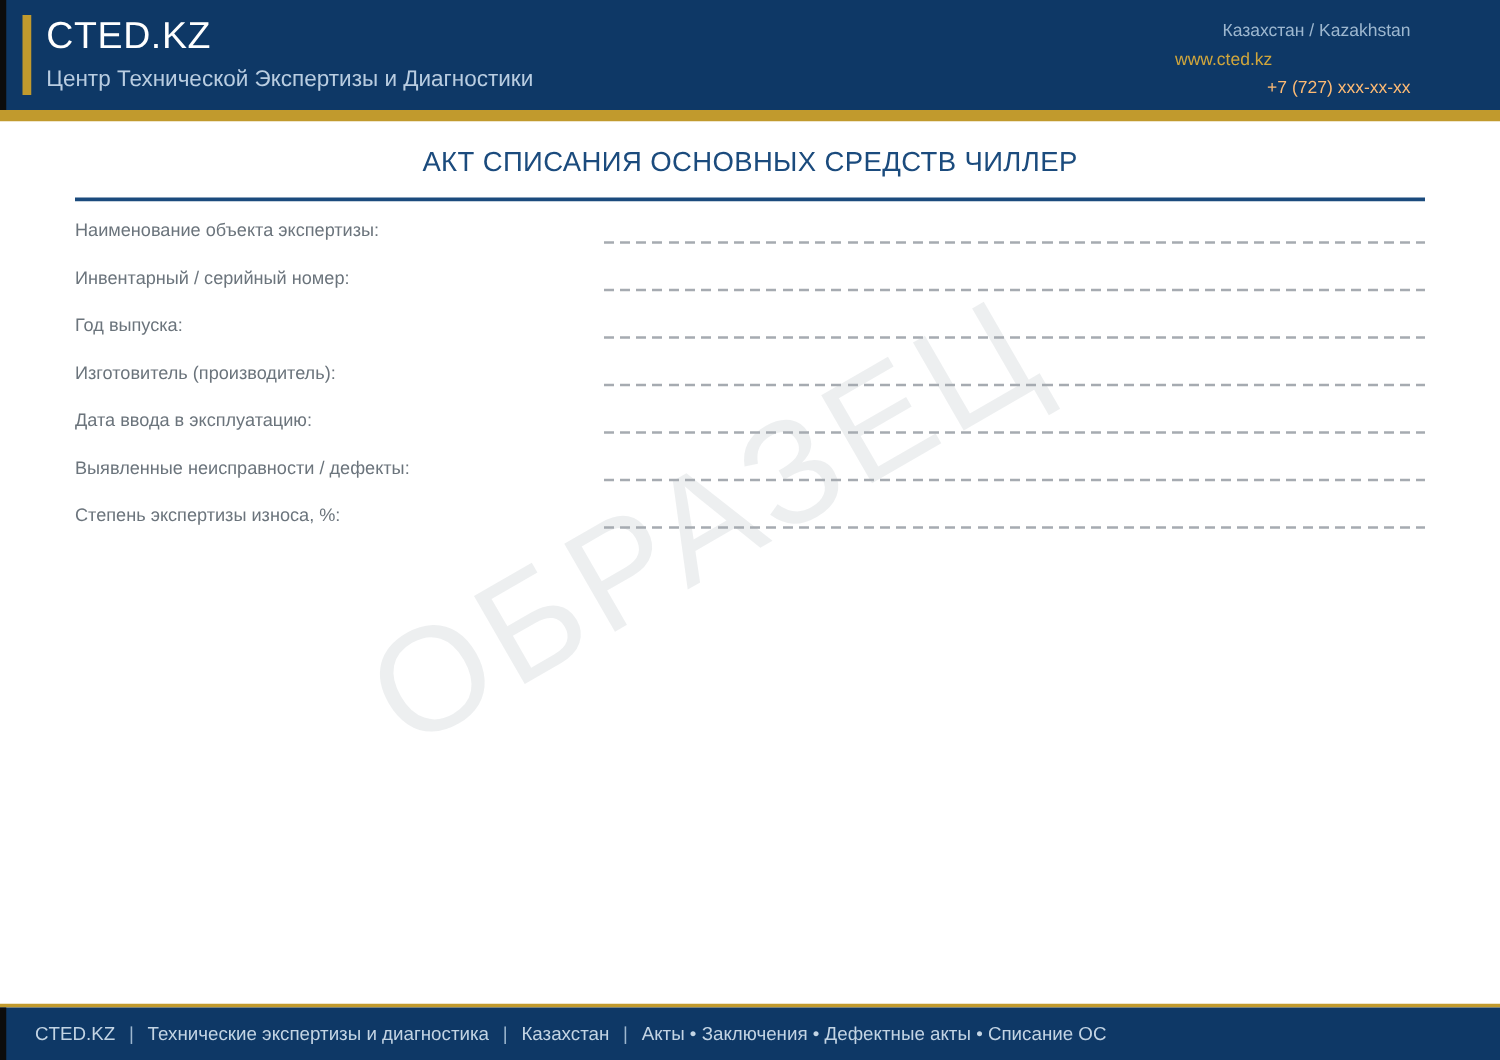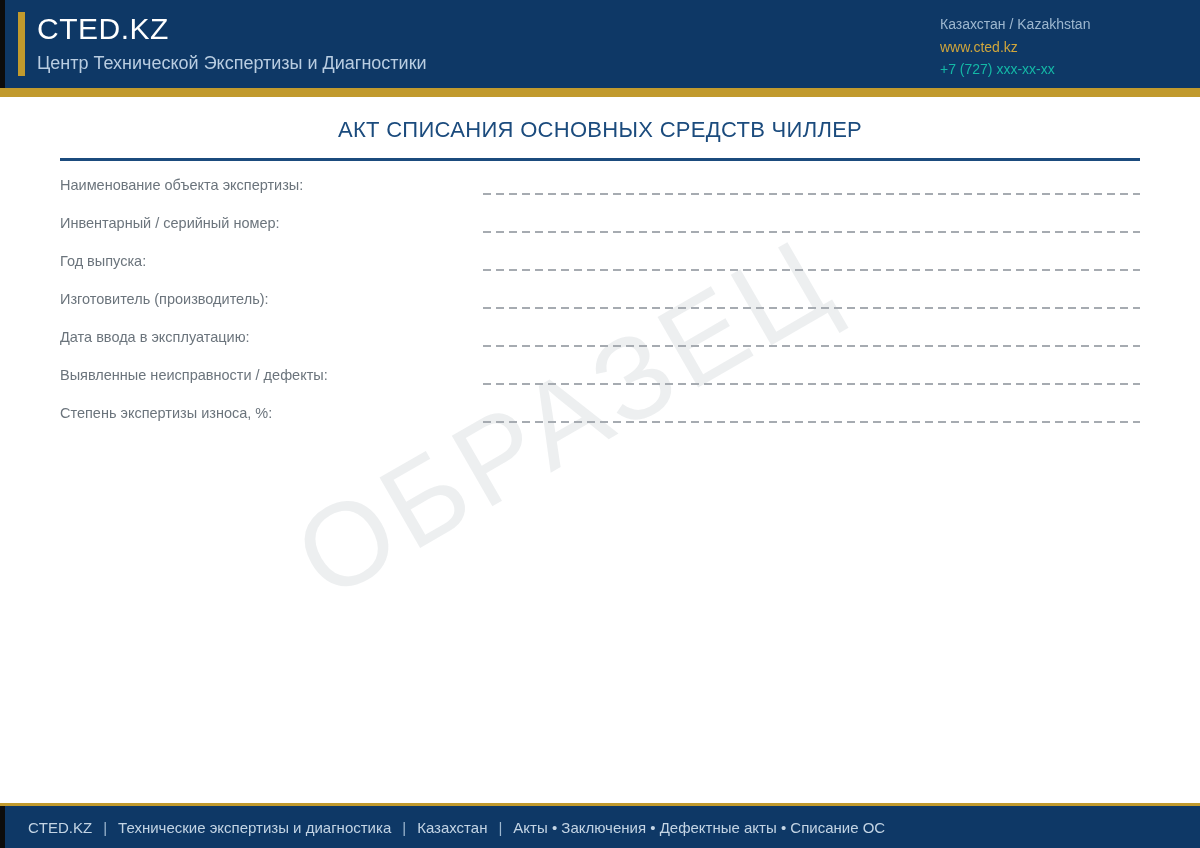--- a/index.html
+++ b/index.html
@@ -11,23 +11,23 @@
   
   .header { position:absolute; top:0; left:0; right:0; z-index:2; }
   .header-main { height:88px; background:#0e3866; position:relative; }
   .edge-strip { position:absolute; left:0; top:0; bottom:0; width:5px; background:#0c0c0c; }
   .logo-wrap { position:absolute; left:18px; top:12px; display:flex; }
   .logo-bar { width:7px; height:64px; background:#c19a2d; }
   .logo-text-block { margin-left:12px; }
   .logo-title { color:#ffffff; font-size:30px; font-weight:400; letter-spacing:0.5px; line-height:34px; }
   .logo-subtitle { color:#b9cde1; font-size:18px; margin-top:7px; }
   .header-contact { position:absolute; left:940px; top:13px; font-size:14px; line-height:22.5px; }
-  .contact-country { color:#9db7cf; }
+  .contact-country { color:#9db7cf;margin-left:38px; }
   .contact-site { color:#d0a63c; cursor:pointer; }
-  .contact-phone { color:#14b8a6; }
+  .contact-phone { color:#fdba74;text-align:right; }
   .header-gold { height:9px; background:#c19a2d; }
 
   
   .watermark {
     position:absolute; left:565px; top:417px; z-index:0;
     transform:translate(-50%,-50%) rotate(-30deg);
     font-size:118px; font-weight:400; letter-spacing:6px; white-space:nowrap;
     color:rgba(110,120,130,0.12); user-select:none;
   }
 

